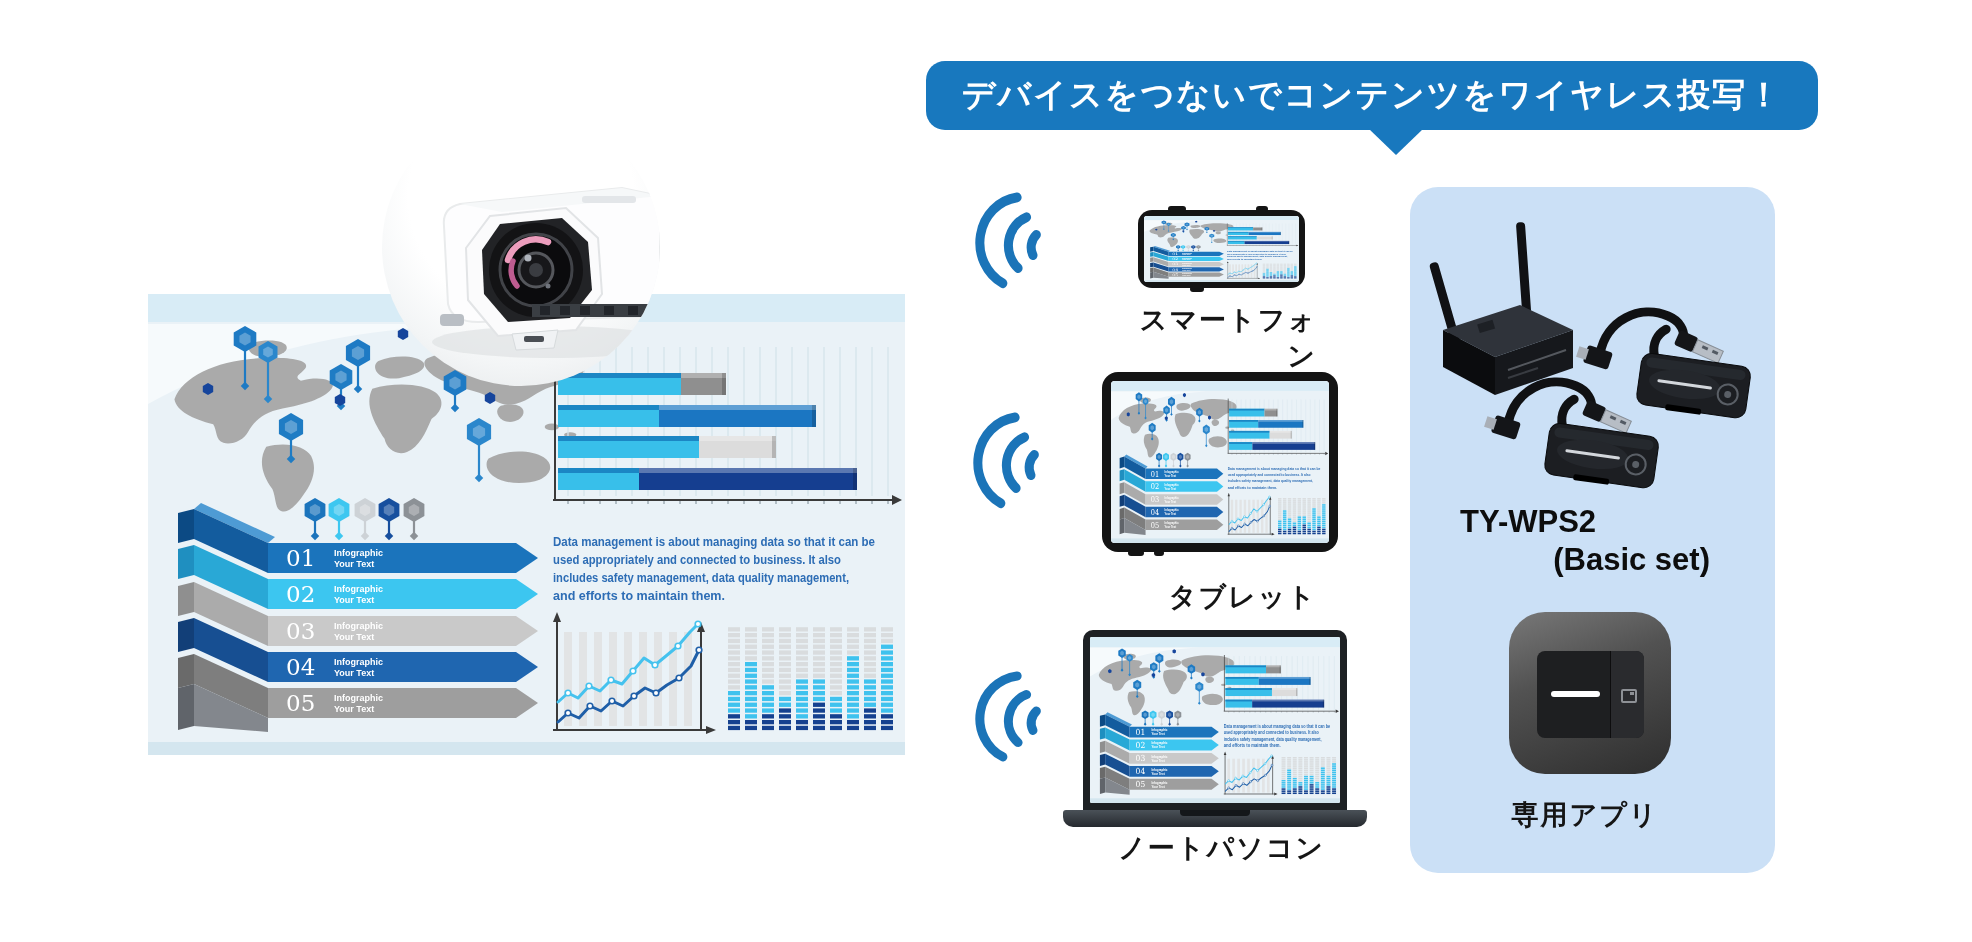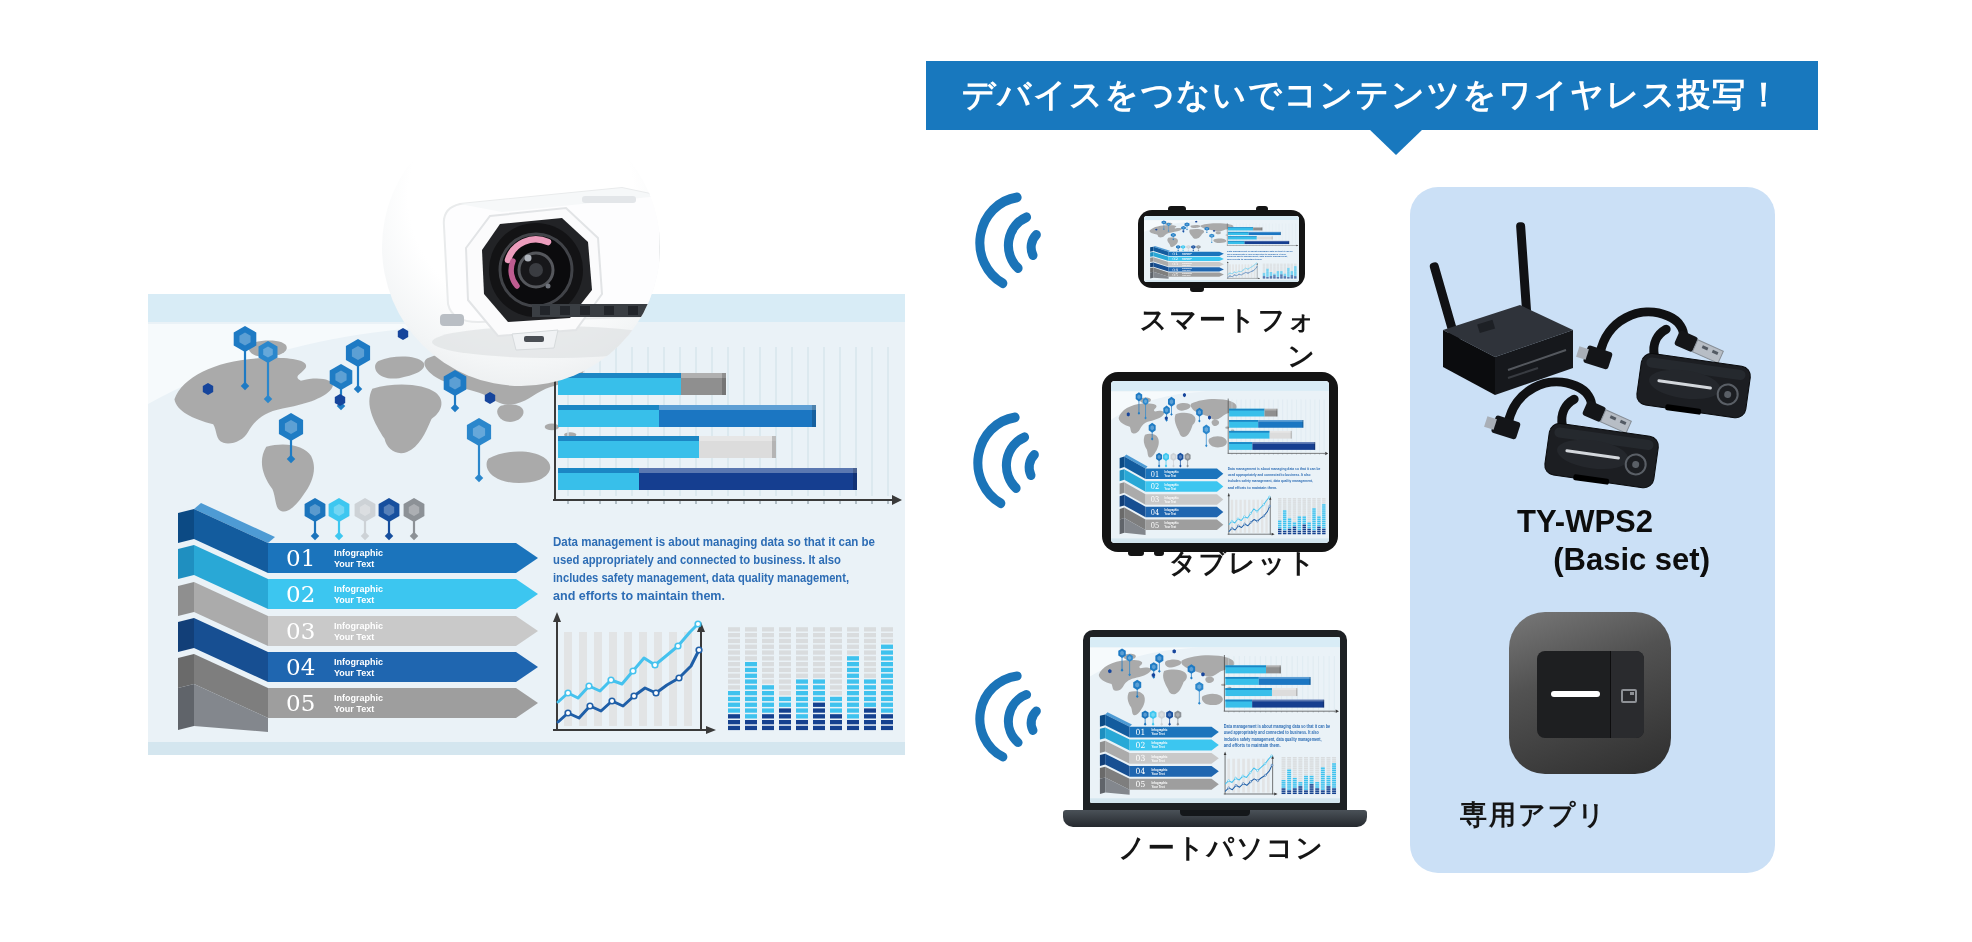--- a/index.html
+++ b/index.html
@@ -2,21 +2,21 @@
 <html style="--banner-bg: #1878BE; --wifi-blue: #1B74B8; --panel-bg: #CBE0F6;"><head>
 <meta charset="utf-8">
 <style>
   html,body{margin:0;padding:0;background:#fff;}
   .canvas{position:relative;width:1972px;height:942px;background:#fff;overflow:hidden;
           font-family:"Liberation Sans","DejaVu Sans",sans-serif;}
   .abs{position:absolute;}
 
   
   .banner{left:926px;top:61px;width:892px;height:69px;background:var(--banner-bg,#1878BE);
-          display:flex;align-items:center;justify-content:center;}
+          display:flex;align-items:center;justify-content:center;border-radius:19px;}
   .banner-text{color:#fff;font-size:33px;font-weight:bold;letter-spacing:2px;}
   .banner-tip{left:1369px;top:129px;width:0;height:0;border-left:27px solid transparent;
               border-right:27px solid transparent;border-top:26px solid var(--banner-bg,#1878BE);}
 
   
   .slide-main{left:148px;top:294px;}
   .projector-circle{left:382px;top:108px;width:278px;height:278px;border-radius:50%;overflow:hidden;
         background:radial-gradient(circle at 50% 32%,#ffffff 48%,#f3f5f6 72%,#e2e5e7 100%);}
 
   
@@ -36,38 +36,38 @@
   .tablet .bump2{left:52px;bottom:-4px;width:10px;height:6px;background:#141414;border-radius:3px;}
   .laptop-screen{left:1083px;top:630px;width:264px;height:180px;background:#1D2023;
                  border-radius:10px 10px 0 0;}
   .laptop-screen .screen{left:7px;top:7px;width:250px;height:166px;border-radius:2px;}
   .laptop-base{left:1063px;top:810px;width:304px;height:17px;
                background:linear-gradient(#4A5158,#25292E);border-radius:3px 3px 10px 10px;}
   .laptop-hinge{left:1180px;top:810px;width:70px;height:6px;background:#14171A;border-radius:0 0 4px 4px;}
 
   .dev-label{font-size:27px;font-weight:bold;color:#151515;text-align:right;letter-spacing:2px;}
   .lbl-phone{left:1117px;top:302px;width:200px;}
-  .lbl-tablet{left:1112px;top:545px;width:205px;}
+  .lbl-tablet{left:1112px;top:579px;width:205px;}
   .lbl-laptop{left:1105px;top:830px;width:220px;}
 
   
   .panel{left:1410px;top:187px;width:365px;height:686px;border-radius:28px;background:var(--panel-bg,#CBE0F6);}
   .product-svg{left:1418px;top:210px;}
-  .model-name{left:1460px;top:504px;width:250px;font-size:31px;font-weight:bold;color:#0d0d0d;text-align:center;}
+  .model-name{left:1460px;top:504px;width:250px;font-size:31px;font-weight:bold;color:#0d0d0d;text-align:left;}
   .model-variant{left:1460px;top:542px;width:250px;font-size:31px;font-weight:bold;color:#0d0d0d;text-align:right;}
   .app-icon{left:1509px;top:612px;width:162px;height:162px;border-radius:36px;
             background:linear-gradient(160deg,#787878 0%,#525252 38%,#2E2E2E 100%);}
   .app-screen{position:absolute;left:28px;top:39px;width:107px;height:87px;background:#1E1F21;border-radius:8px;}
   .app-right{position:absolute;right:0;top:0;width:31%;height:100%;background:#2A2B2E;
              border-left:1px solid #0D0D0E;border-radius:0 8px 8px 0;}
   .app-bar{position:absolute;left:14px;top:40px;width:49px;height:6px;background:#fff;border-radius:3px;}
   .app-glyph{position:absolute;right:7px;top:38px;width:12px;height:10px;border:2px solid #8E9196;border-radius:2px;}
   .app-glyph i{position:absolute;right:1px;top:1px;width:4px;height:3px;background:#8E9196;display:block;}
   .lbl-app{left:1460px;top:797px;width:250px;font-size:27px;font-weight:bold;color:#151515;
-           letter-spacing:2px;}
+           text-align:center;letter-spacing:2px;}
 
   
   .p-line{font-family:"Liberation Sans",sans-serif;font-weight:bold;font-size:12.5px;fill:#2D6DB5;}
   .step-num{font-family:"DejaVu Serif","Liberation Serif",serif;font-size:23px;fill:#ffffff;}
   .step-small{font-family:"Liberation Sans",sans-serif;font-weight:bold;font-size:9px;fill:#ffffff;}
 </style>
 </head>
 <body>
 
 <svg width="0" height="0" style="position:absolute" aria-hidden="true">

